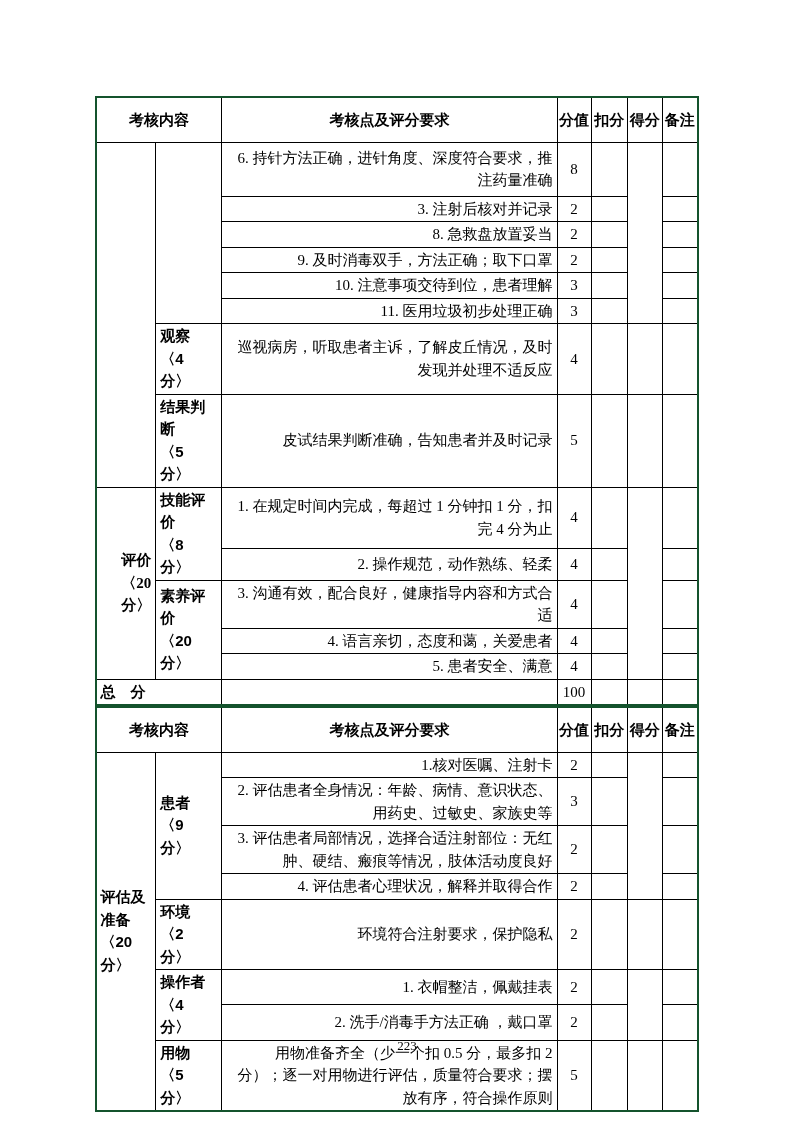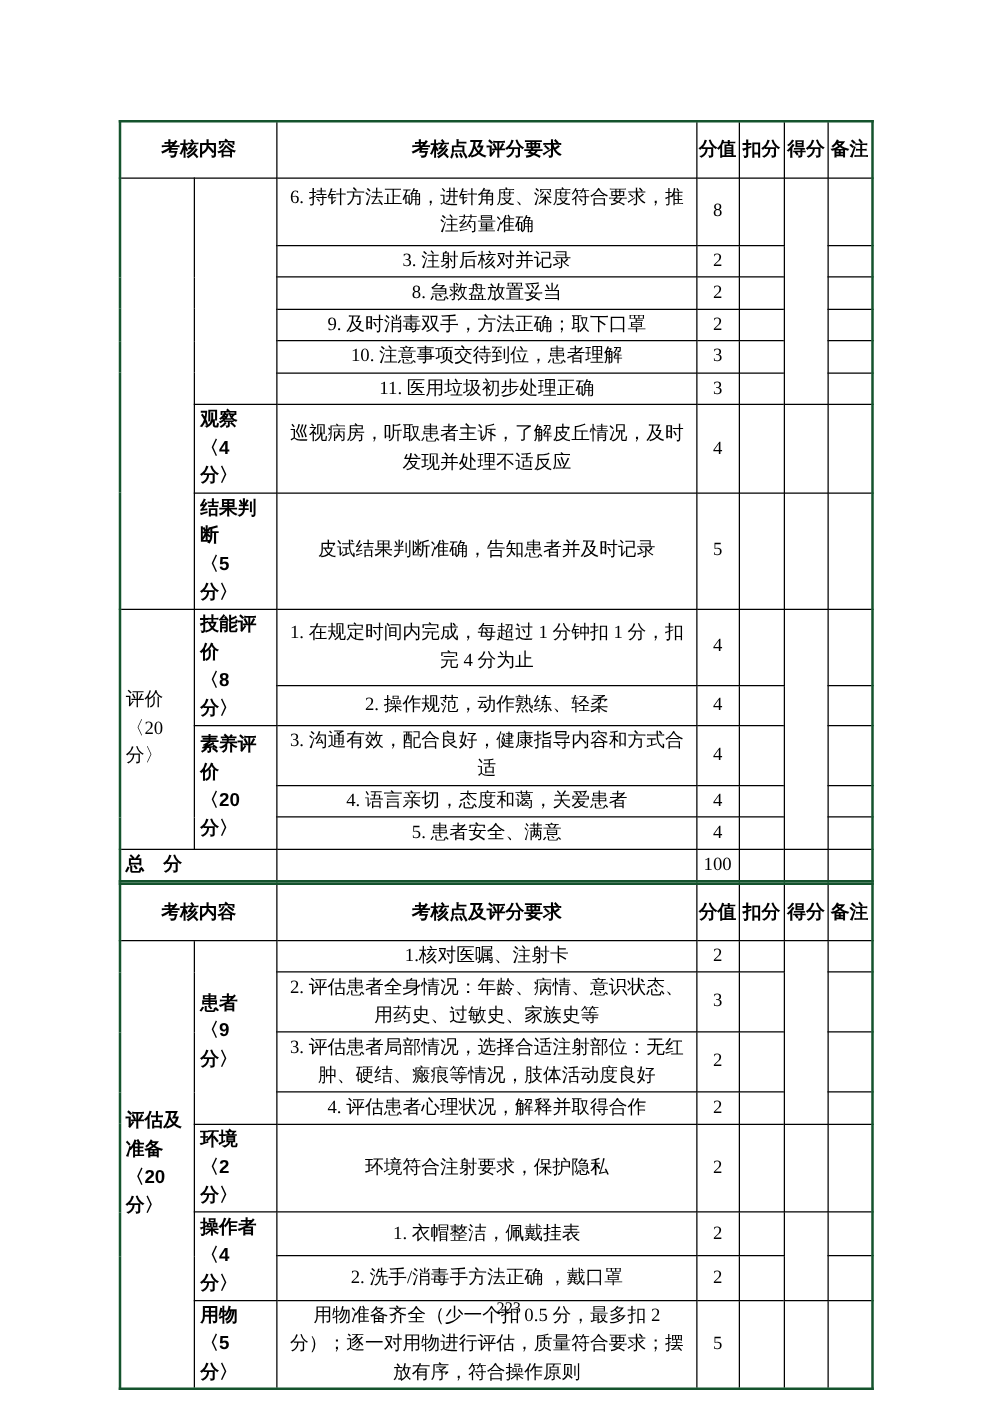--- a/index.html
+++ b/index.html
@@ -41,27 +41,27 @@
   }
   th.narrow { word-break: break-all; }
   td.label {
     font-family: "Liberation Sans", "DejaVu Sans", sans-serif;
     font-weight: bold;
     white-space: pre-line;
     padding: 1px 0;
     line-height: 1.45;
   }
   td.label-plain {
-    text-align: left;
+    text-align: right;
     white-space: pre-line;
     padding: 1px 0;
     line-height: 1.45;
-    font-weight: normal;
-  }
-  td.item { text-align: center; }
+    font-weight: bold;
+  }
+  td.item { text-align: right; }
   td.num { text-align: center; }
   td.blank { padding: 0; }
   .section-title {
     text-align: center;
     font-family: "Liberation Sans", "DejaVu Sans", sans-serif;
     font-weight: bold;
     font-size: 16px;
     margin: 6px 0 5px 0;
     line-height: 1.1;
   }

